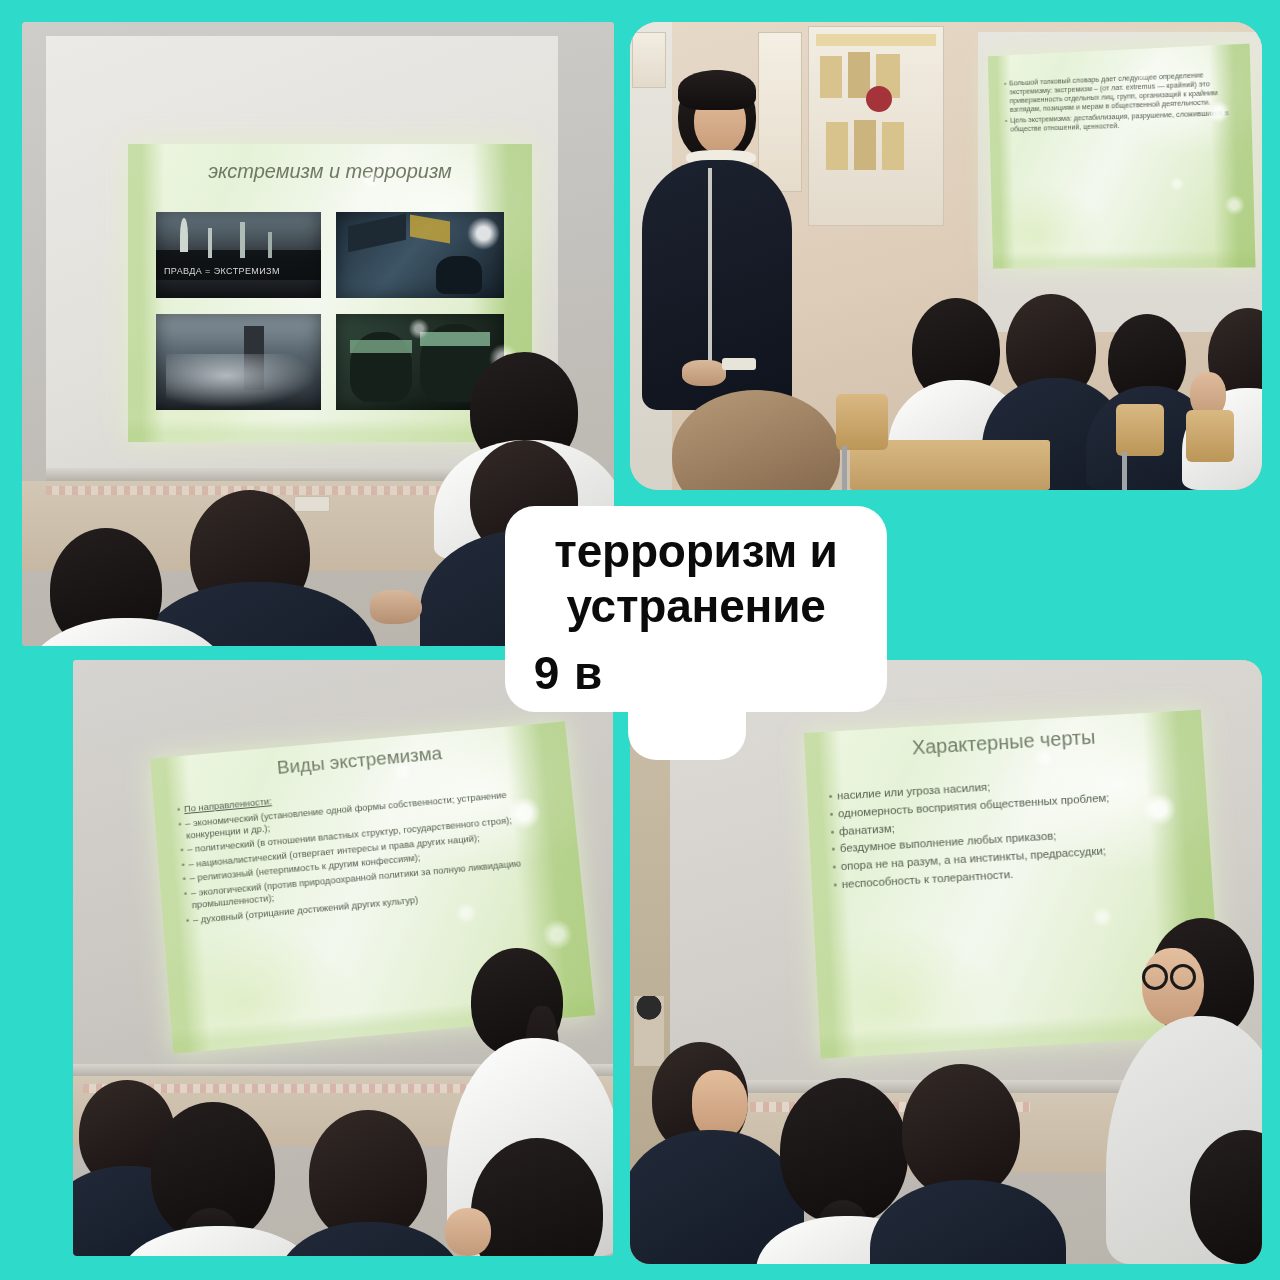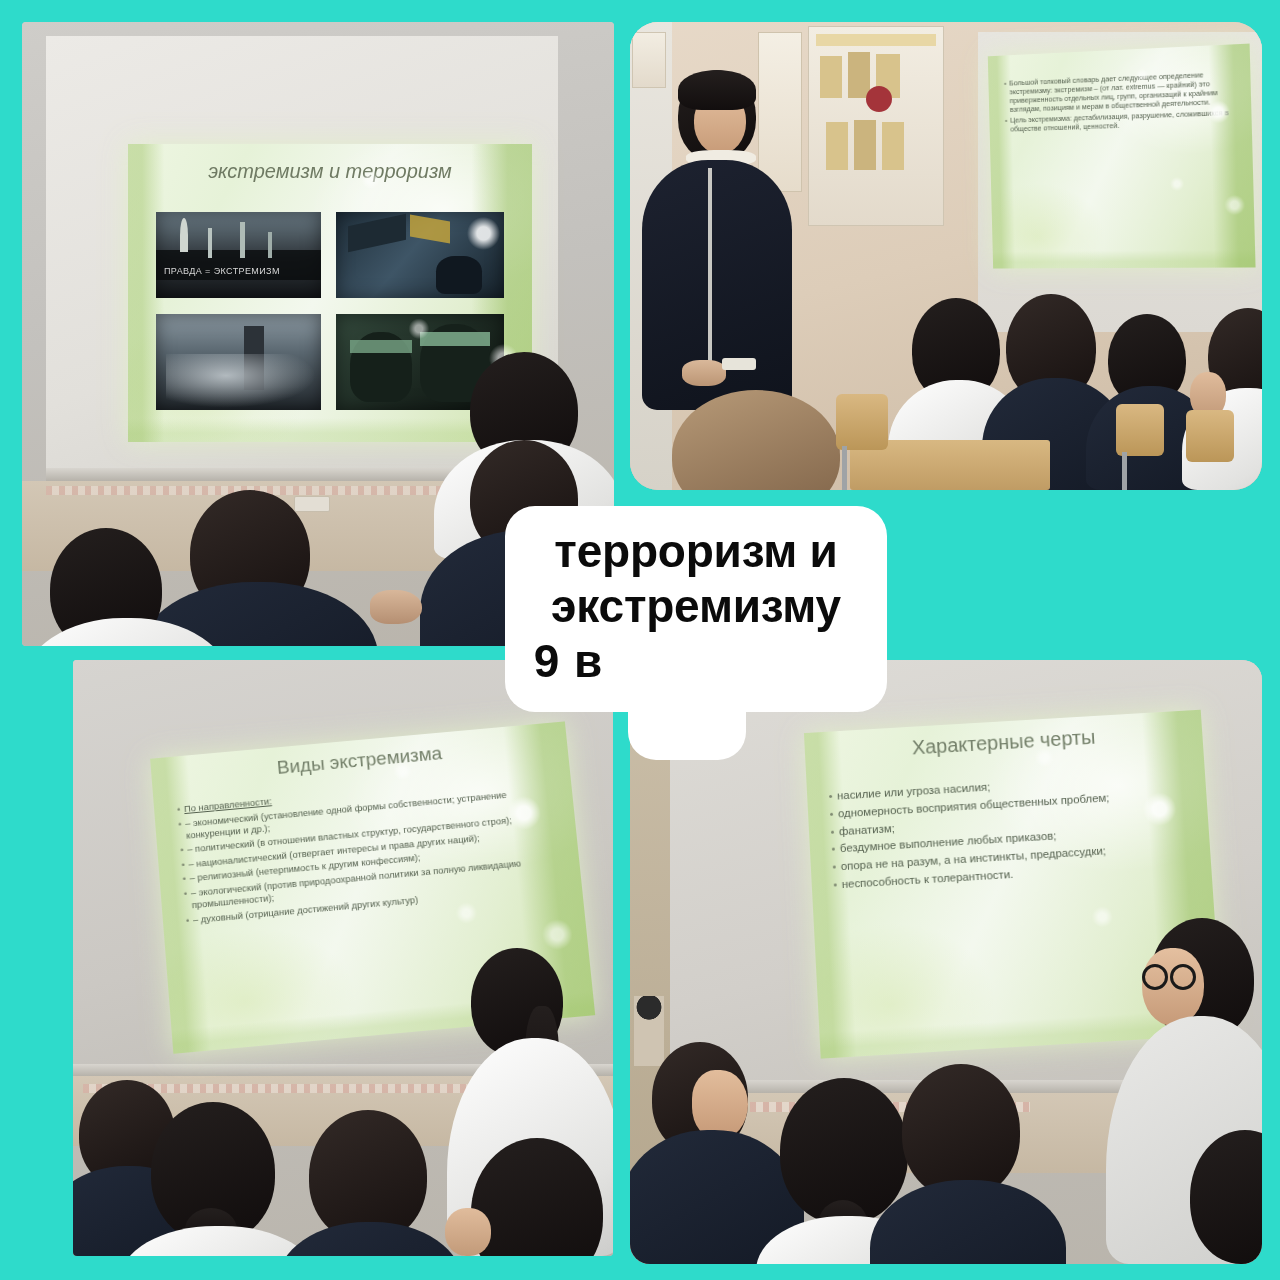--- a/index.html
+++ b/index.html
@@ -113,21 +113,21 @@
     z-index: 42;
     width: 100%;
     text-align: center;
     color: #0b0b0b;
     font-weight: 700;
     font-size: 46px;
     line-height: 1.20;
     letter-spacing: -.2px;
   }
   #title-text .ln { display: block; }
-  #title-text .ln.grade { letter-spacing: 1px; }
+  #title-text .ln.grade { letter-spacing: 1px; margin-top: 12px; }
 
   
   .poster      { position: absolute; background: linear-gradient(#f4efe4,#e6dccb); border: 1px solid #cfc3ad; }
   .door        { position: absolute; background: linear-gradient(#b9ad9a,#9e917e); }
   .door-frame  { position: absolute; background: linear-gradient(#e9e0d2,#d3c7b4); }
   .desk        { position: absolute; background: linear-gradient(#d8b882,#c09c64); border-radius: 3px; }
   .chair       { position: absolute; background: linear-gradient(#d9b882,#bb9658); border-radius: 6px; }
   .chair-leg   { position: absolute; background: #9fa3a6; }
   .skeleton    { position: absolute; background: #2b2b2b; }
   .noticeboard { position: absolute; background: linear-gradient(#f2ede2,#e3dacb); border:1px solid #cfc5b2;}
@@ -358,17 +358,17 @@
       <div class="head hair-dark" style="left:560px;top:470px;width:110px;height:134px;"></div>
     </div>
   </div>
 
   <div id="title-card">
     <div class="tc-main" style="left:505px; top:506px; width:382px; height:206px;"></div>
     <div class="tc-tab" style="left:628px; top:660px; width:118px; height:100px;"></div>
   </div>
   <div id="title-text" style="left:505px; top:524px; width:382px;">
     <span class="ln">терроризм и</span>
-    <span class="ln">экстремизму</span>
+    <span class="ln">устранение</span>
     <span class="ln grade" style="margin-left:-255px;">9 в</span>
   </div>
 
 </div>
 
 </body></html>

